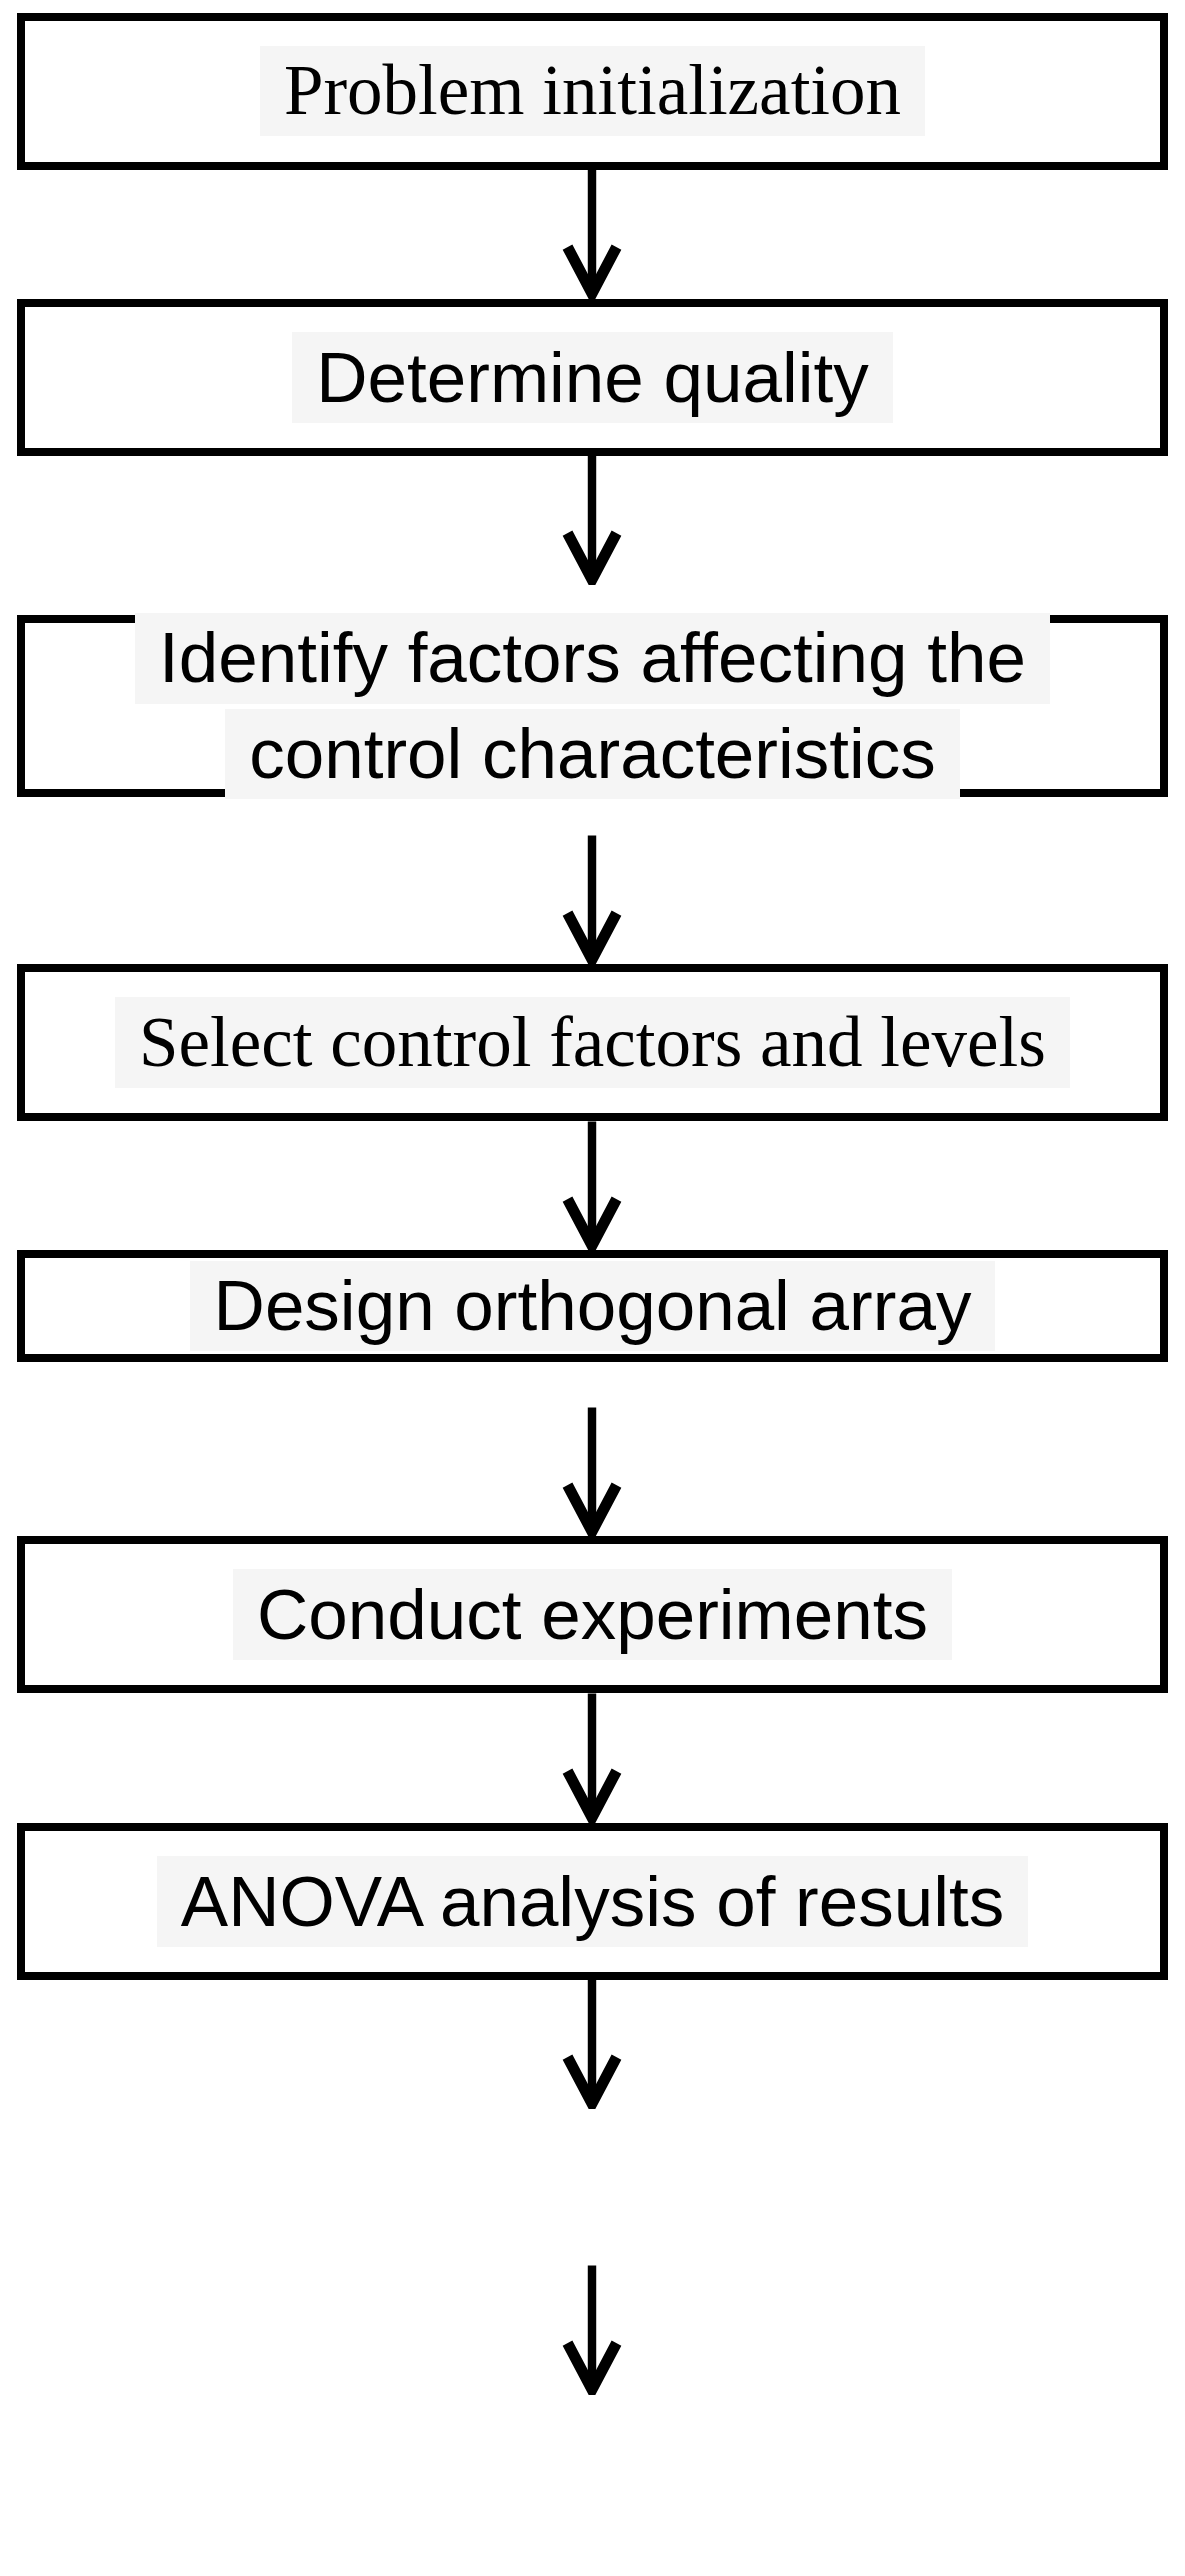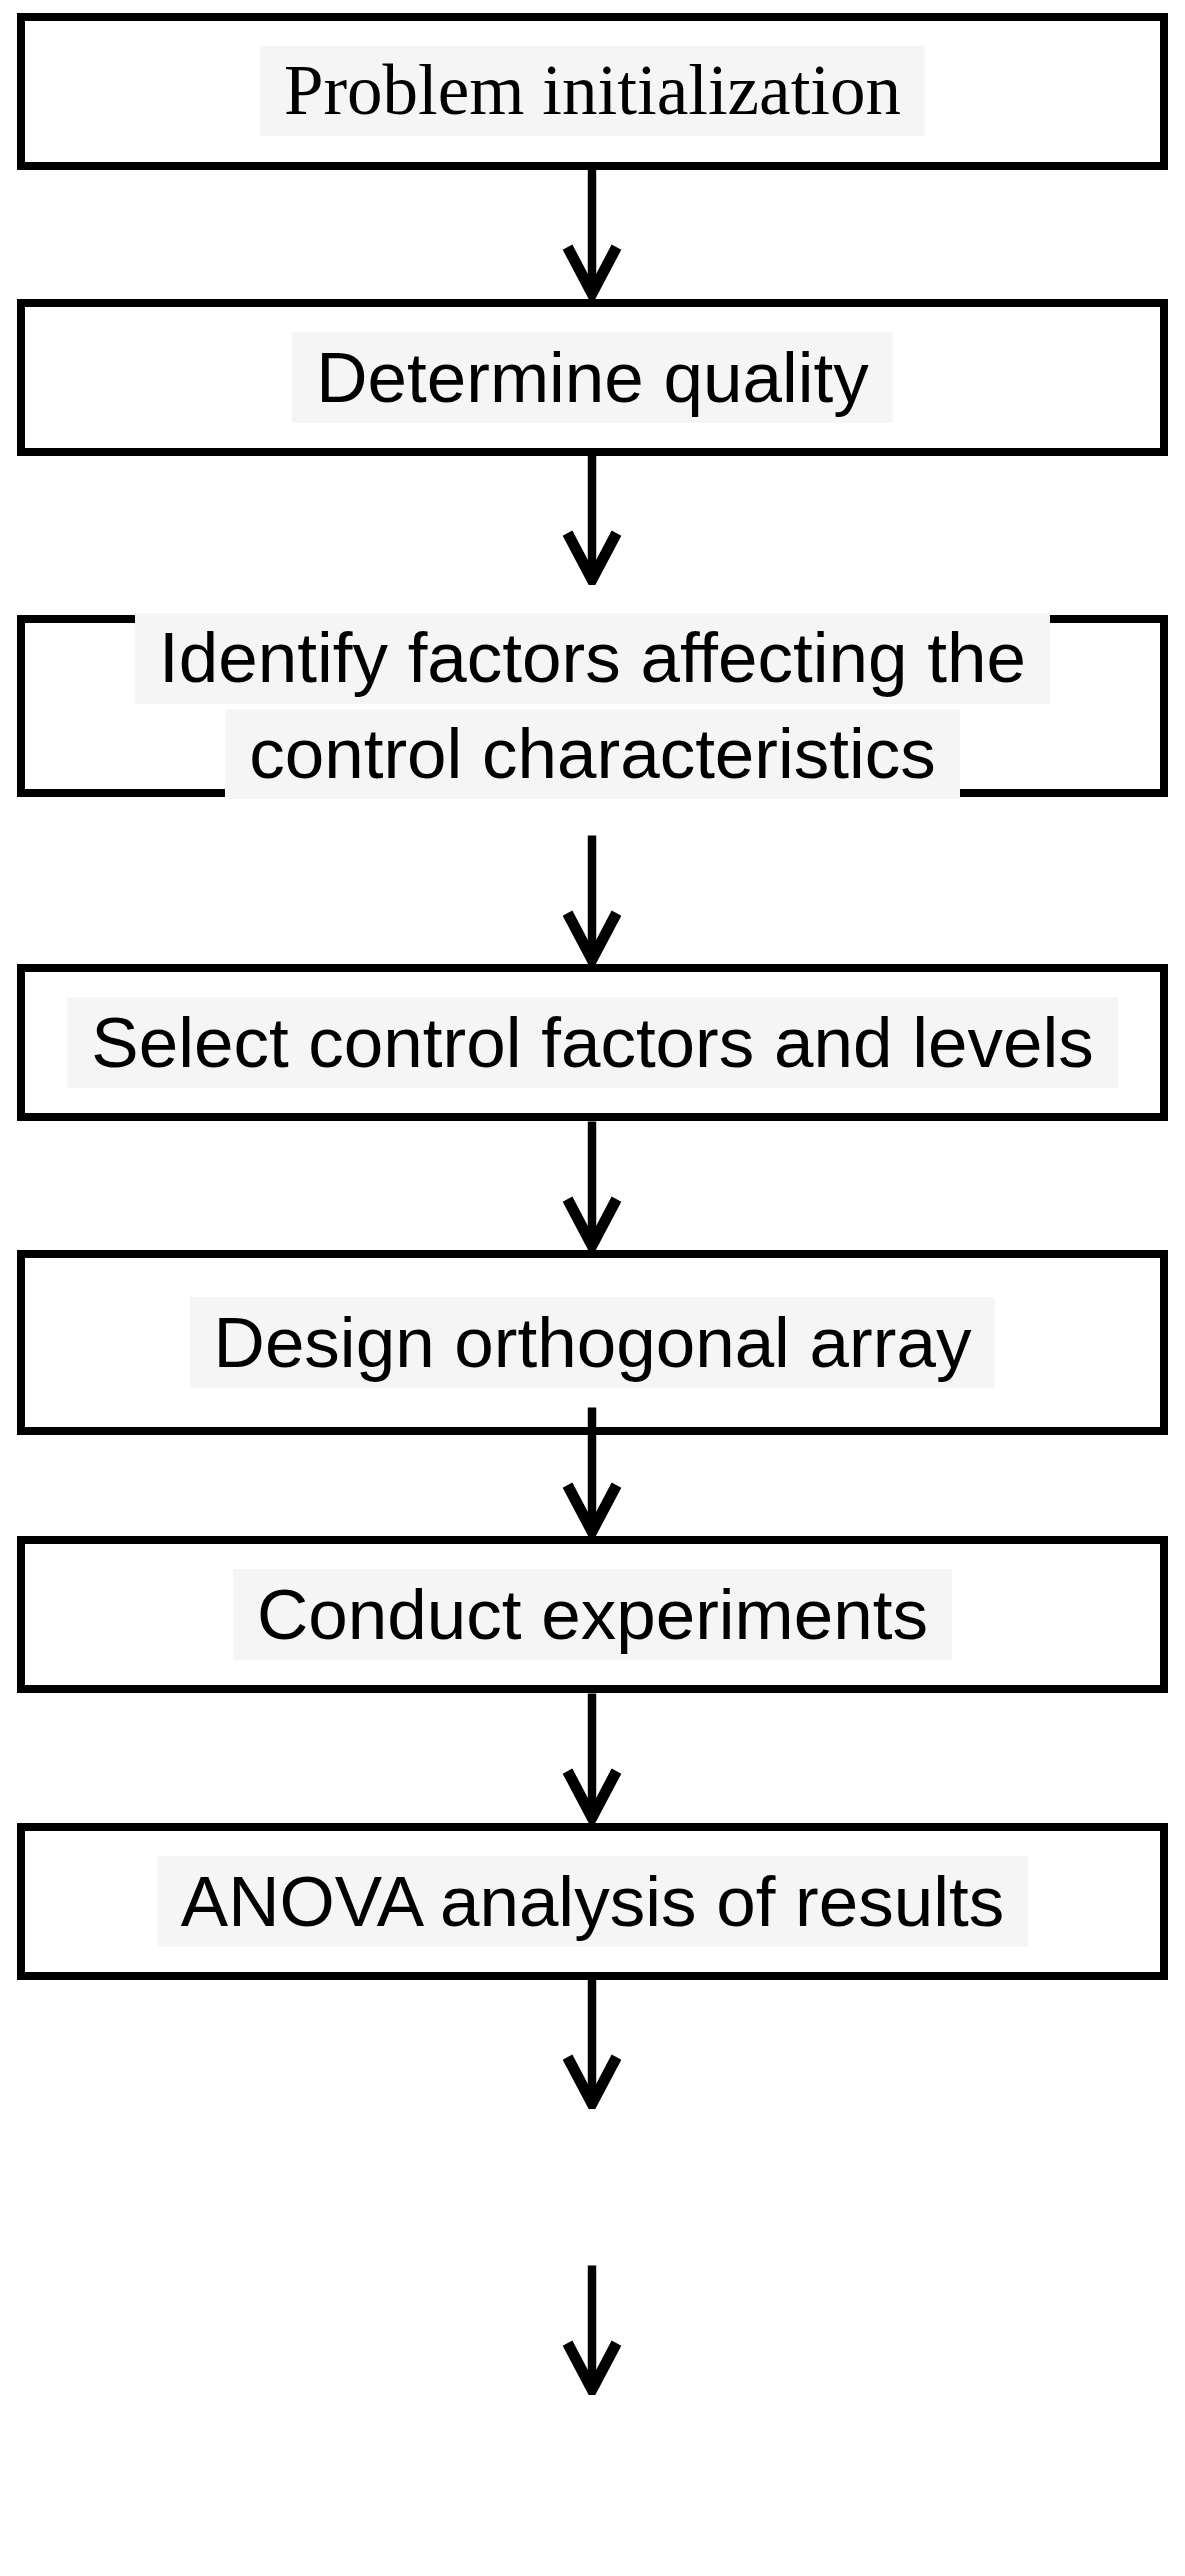--- a/index.html
+++ b/index.html
@@ -39,22 +39,22 @@
     left: 554px;
     width: 76px;
     height: 130px;
   }
   .arrow svg { display: block; width: 76px; height: 130px; }
 
   
   .b1 { top: 12.7px;   height: 157px; font-family: Liberation Serif, serif; }
   .b2 { top: 299px;  height: 157px; }
   .b3 { top: 615px;  height: 182px; }
-  .b4 { top: 964px; height: 157px; }
-  .b5 { top: 1250px; height: 185px; }
+  .b4 { top: 964px; height: 157px; font-family: Liberation Serif, serif; }
+  .b5 { top: 1250px; height: 112px; }
   .b6 { top: 1536px; height: 157px; text-align: center; }
   .b7 { top: 1823px; height: 157px; }
   .b8 { top: 2109px; height: 157px; }
   .b9 { top: 2395px; height: 157px; }
 
   .a1 { top: 169px; }
   .a2 { top: 455px; }
   .a3 { top: 835px; }
   .a4 { top: 1121px; }
   .a5 { top: 1407px; }

